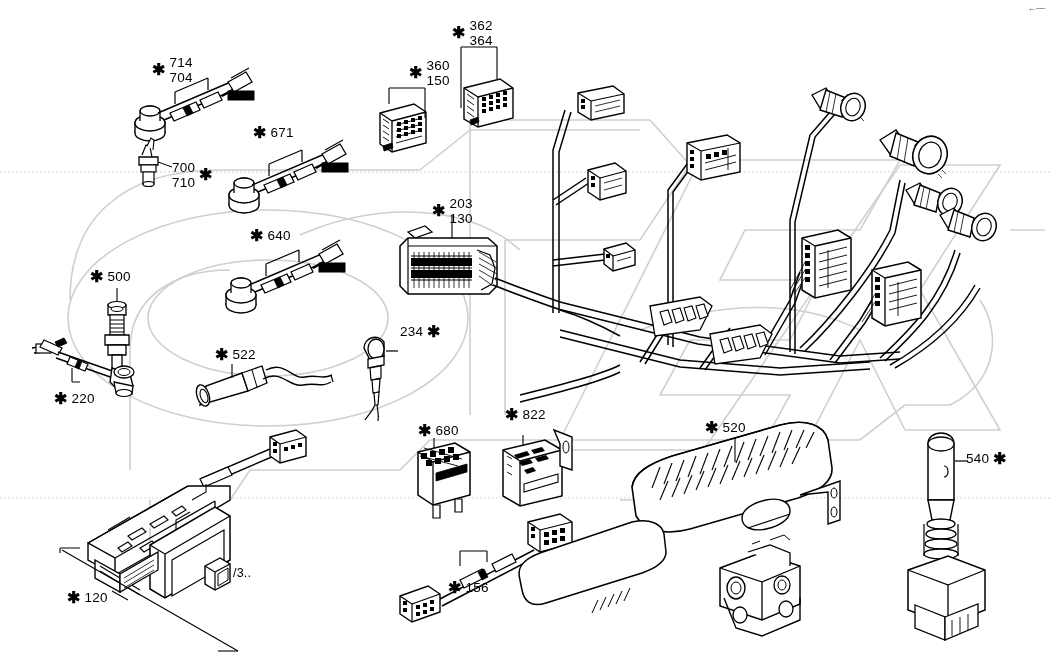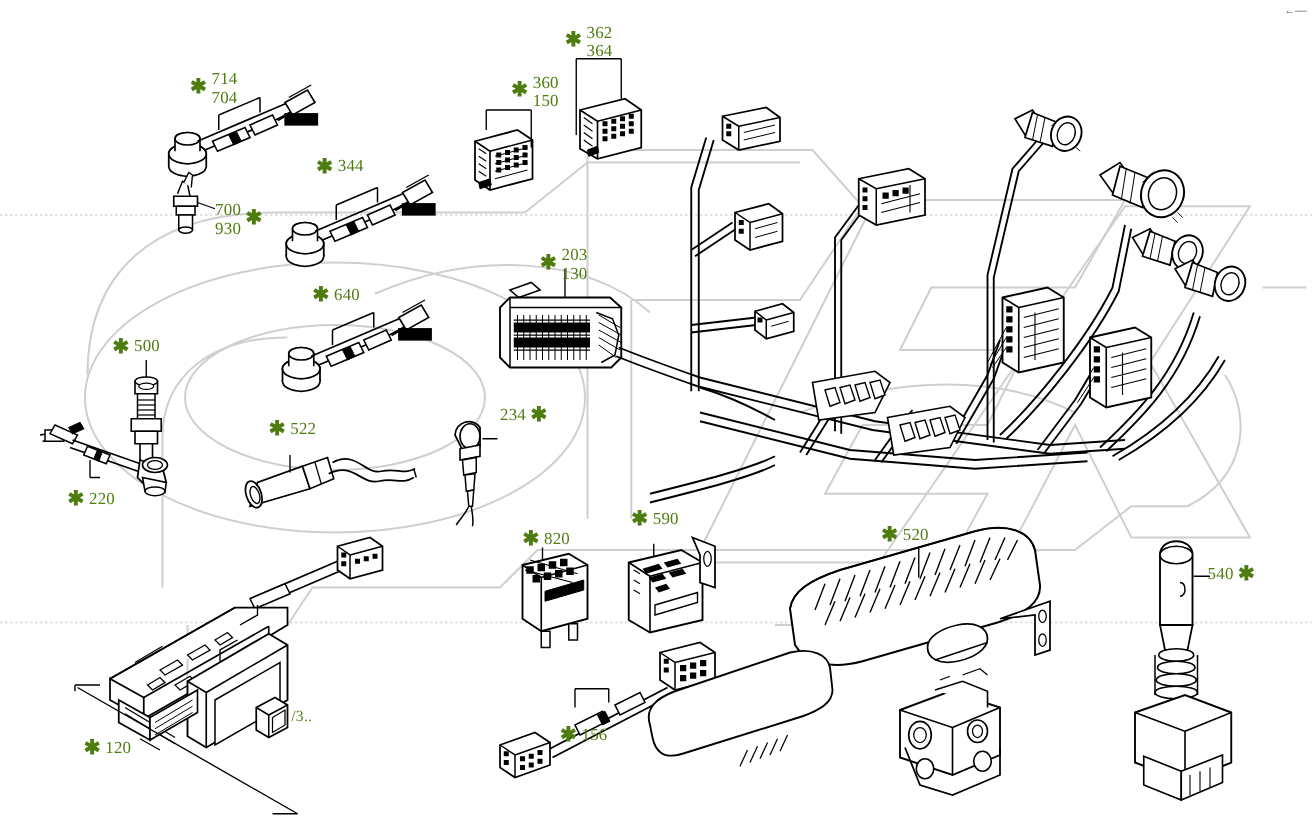--- a/index.html
+++ b/index.html
@@ -20,22 +20,22 @@
   }
   #sheet svg.layer {
     position: absolute;
     left: 0;
     top: 0;
     width: 1050px;
     height: 665px;
   }
   .label {
     position: absolute;
-    color: #4d7c0f;
-    font-family: Liberation Serif, serif;
+    color: #000000;
+    font-family: Liberation Sans, sans-serif;
     font-size: 13.5px;
     line-height: 14.5px;
     white-space: nowrap;
     letter-spacing: 0.2px;
   }
   .label .ast {
     font-size: 16px;
     font-weight: bold;
     vertical-align: -1px;
   }
@@ -817,25 +817,25 @@
 
   <div>
 
     <div class="label two-line" style="left:152px; top:55px;">
       <span class="ast">✱</span>
       <span class="stack"><span class="num">714</span><br><span class="num">704</span></span>
     </div>
 
     <div class="label" style="left:253px; top:126px;">
       <span class="ast">✱</span>
-      <span class="num">344</span>
+      <span class="num">671</span>
     </div>
 
     <div class="label two-line" style="left:172px; top:160px;">
-      <span class="stack"><span class="num">700</span><br><span class="num">930</span></span>
+      <span class="stack"><span class="num">700</span><br><span class="num">710</span></span>
       <span class="ast">✱</span>
     </div>
 
     <div class="label two-line" style="left:373px; top:58px;margin-left:36px;">
       <span class="ast">✱</span>
       <span class="stack"><span class="num">360</span><br><span class="num">150</span></span>
     </div>
 
     <div class="label two-line" style="left:452px; top:18px;">
       <span class="ast">✱</span>
@@ -855,38 +855,38 @@
     <div class="label" style="left:90px; top:270px;text-align:center;">
       <span class="ast">✱</span>
       <span class="num">500</span>
     </div>
 
     <div class="label" style="left:54px; top:392px;">
       <span class="ast">✱</span>
       <span class="num">220</span>
     </div>
 
-    <div class="label" style="left:215px; top:336px;">
+    <div class="label" style="left:215px; top:348px;">
       <span class="ast">✱</span>
       <span class="num">522</span>
     </div>
 
     <div class="label" style="left:400px; top:325px;">
       <span class="num">234</span>
       <span class="ast">✱</span>
     </div>
 
     <div class="label" style="left:418px; top:424px;">
       <span class="ast">✱</span>
-      <span class="num">820</span>
+      <span class="num">680</span>
     </div>
 
     <div class="label" style="left:505px; top:408px;">
       <span class="ast">✱</span>
-      <span class="num">590</span>
+      <span class="num">822</span>
     </div>
 
     <div class="label" style="left:705px; top:421px;">
       <span class="ast">✱</span>
       <span class="num">520</span>
     </div>
 
     <div class="label" style="left:966px; top:452px;">
       <span class="num">540</span>
       <span class="ast">✱</span>

